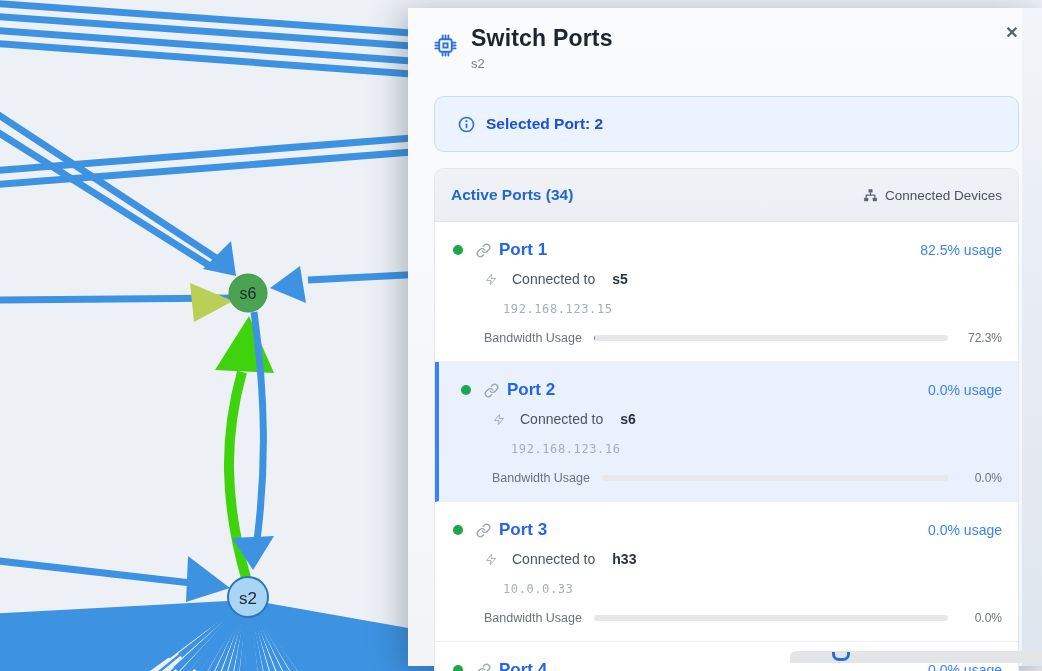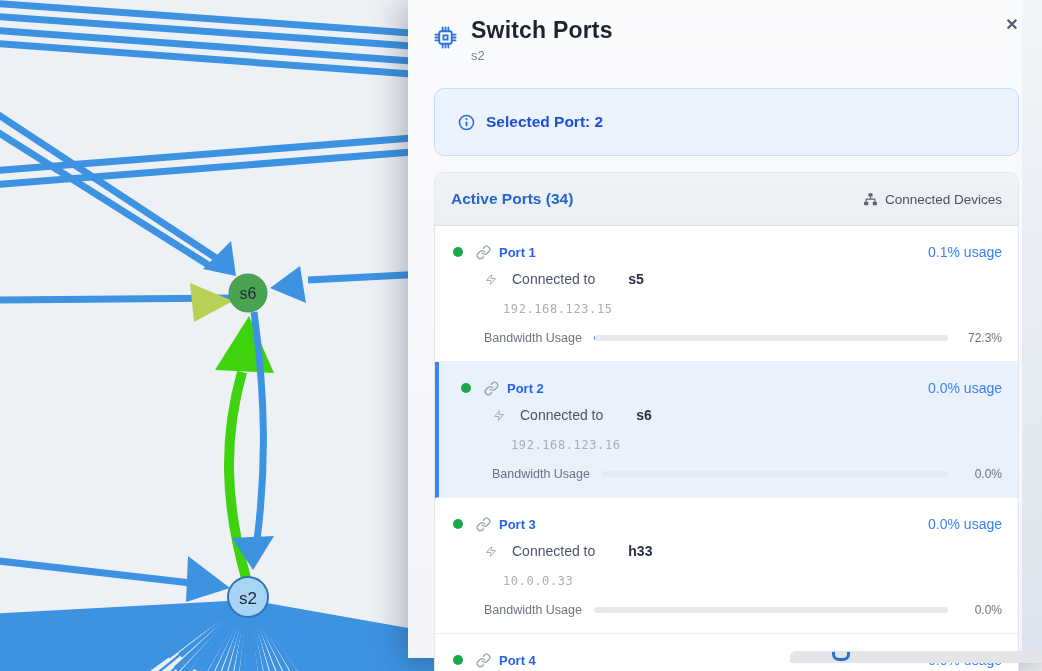--- a/index.html
+++ b/index.html
@@ -16,58 +16,58 @@
   .e-green{stroke:var(--edge-green);fill:none;}
   .f-yellow{fill:var(--edge-yellow);}
   .ray{stroke:var(--edge-blue);stroke-width:2.4;}
   .node-label{font-family:"Liberation Sans",sans-serif;fill:#1f2733;}
   
   .bottom-bar1{position:absolute;left:485px;right:0;bottom:0;height:13px;background:#edeff1;border-top-left-radius:8px;z-index:1;}
   .bottom-bar2{position:absolute;left:790px;right:0;bottom:8px;height:12px;background:#e4e5e8;border-top-left-radius:6px;z-index:3;}
   .frag{position:absolute;left:42px;top:1px;width:12px;height:6px;border:3px solid #2870d4;border-top:none;border-radius:0 0 7px 7px;}
   
   .panel{
-    position:absolute;left:408px;top:0;width:634px;height:658px;z-index:2;
+    position:absolute;left:408px;top:8px;width:634px;height:658px;z-index:2;
     background:linear-gradient(180deg,#fafbfd 0%,#f5f7fa 60%,#f2f4f8 100%);
     box-shadow:-12px 0 30px rgba(30,41,59,.16), 0 10px 24px rgba(30,41,59,.18);
   }
   .gutter{position:absolute;top:0;right:0;bottom:0;width:20px;
     background:linear-gradient(180deg,#f2f5f9 0%,#e9eef4 35%,#dfe5ee 100%);}
   .panel-inner{position:absolute;left:26px;right:23px;top:0;bottom:0;}
   .hdr{position:relative;height:88px;padding-top:17px;box-sizing:border-box;}
   .chip{position:absolute;left:0;top:26px;width:23px;height:23px;}
   .hdr-title{margin:0 0 0 37px;font-size:23px;font-weight:700;color:#1b2430;letter-spacing:.2px;}
   .hdr-sub{margin:4px 0 0 37px;font-size:13px;color:#75808c;}
   .close-btn{position:absolute;right:-6px;top:12px;width:26px;height:26px;border:none;background:transparent;
     font-size:16px;font-weight:700;color:#56606e;cursor:pointer;line-height:26px;text-align:center;padding:0;}
   .banner{
-    height:68px;box-sizing:border-box;border:1px solid #c7dcf8;border-radius:10px;background:#ebf3fe;
+    height:56px;box-sizing:border-box;border:1px solid #c7dcf8;border-radius:10px;background:#ebf3fe;
     display:flex;align-items:center;gap:11px;padding-left:23px;
   }
   .banner-text{font-size:15.5px;font-weight:700;color:var(--deep-blue);}
   .card{
     margin-top:16px;background:#fff;border:1px solid #e3e6ea;border-bottom:none;
     border-radius:10px 10px 0 0;overflow:hidden;
   }
   .card-hdr{
     height:52px;display:flex;align-items:center;padding:0 16px;
     background:linear-gradient(180deg,#f0f2f6,#ebeef3);border-bottom:1px solid #dfe3e9;gap:36px;
   }
   .card-title{font-size:15.5px;font-weight:700;color:#2166d1;}
   .hdr-right{margin-left:auto;display:flex;align-items:center;gap:7px;font-size:13.5px;color:#4a5260;cursor:pointer;}
   
   .port-row{position:relative;padding:18px 16px 16px 18px;border-bottom:1px solid #edeff2;background:#fff;}
   .port-row.selected{background:#e9f1fd;border-left:4px solid var(--link-blue);padding-left:22px;}
   .row-top{display:flex;align-items:center;}
   .dot{width:10px;height:10px;border-radius:50%;background:var(--status-green);flex:0 0 auto;}
   .link-ic{margin:0 8px 0 13px;display:flex;align-items:center;}
-  .port-name{font-size:13px;font-weight:700;color:var(--accent-blue);}
+  .port-name{font-size:17px;font-weight:700;color:var(--accent-blue);}
   .usage{margin-left:auto;font-size:14px;color:var(--link-blue);}
   .row-conn{display:flex;align-items:center;gap:15px;margin:11px 0 2px 32px;font-size:14px;color:#4a5563;}
-  .device{font-weight:700;color:#273142;margin-left:18px;}
+  .device{font-weight:700;color:#273142;margin-left:2px;}
   .row-ip{margin:15px 0 0 50px;font-family:"DejaVu Sans Mono","Liberation Mono",monospace;font-size:12px;letter-spacing:.6px;color:#a6aeb8;}
   .row-bw{display:flex;align-items:center;margin:15px 0 0 31px;font-size:12.5px;color:#6b7280;justify-content:center;}
   .bw-track{flex:1;height:6px;border-radius:3px;background:#e6e8eb;margin:0 14px 0 12px;overflow:hidden;position:relative;}
   .bw-fill{position:absolute;left:0;top:0;bottom:0;background:var(--link-blue);border-radius:3px;}
   .bw-pct{width:40px;text-align:right;font-size:12px;color:#6b7280;}
 </style>
 </head>
 <body>
 
 <svg class="viz" width="1042" height="671" viewBox="0 0 1042 671">
@@ -240,21 +240,21 @@
           <div class="port-row">
     <div class="row-top">
       <span class="dot"></span>
       <span class="link-ic">
         <svg width="15" height="15" viewBox="0 0 24 24" fill="none" stroke="#9aa4b0" stroke-width="2.2" stroke-linecap="round">
           <path d="M10 13a5 5 0 0 0 7.54.54l3-3a5 5 0 0 0-7.07-7.07l-1.72 1.71"></path>
           <path d="M14 11a5 5 0 0 0-7.54-.54l-3 3a5 5 0 0 0 7.07 7.07l1.71-1.71"></path>
         </svg>
       </span>
       <span class="port-name">Port 1</span>
-      <span class="usage">0.1% usage</span>
+      <span class="usage">82.5% usage</span>
     </div>
     <div class="row-conn">
       <svg width="12" height="13" viewBox="0 0 24 24" fill="none" stroke="#9aa4b0" stroke-width="1.7">
         <path d="M13 2 L3 14 h9 l-1 8 10-12 h-9 l1-8 z"></path>
       </svg>
       <span>Connected to</span>
       <span class="device">s5</span>
     </div>
     <div class="row-ip">192.168.123.15</div>
     <div class="row-bw">

